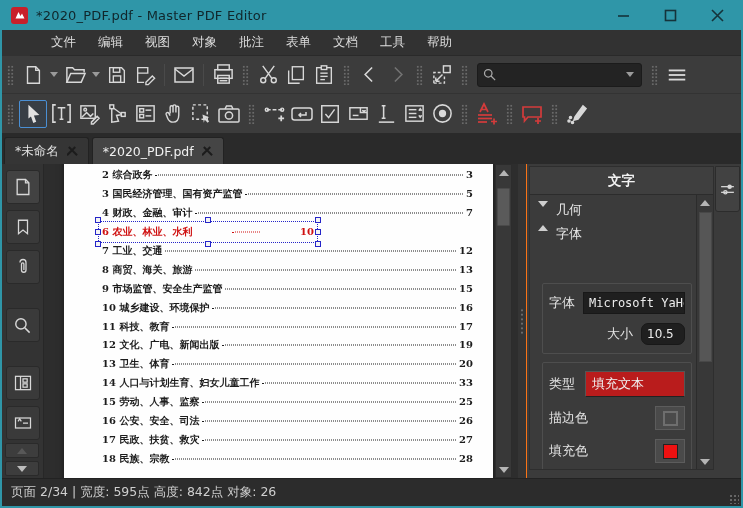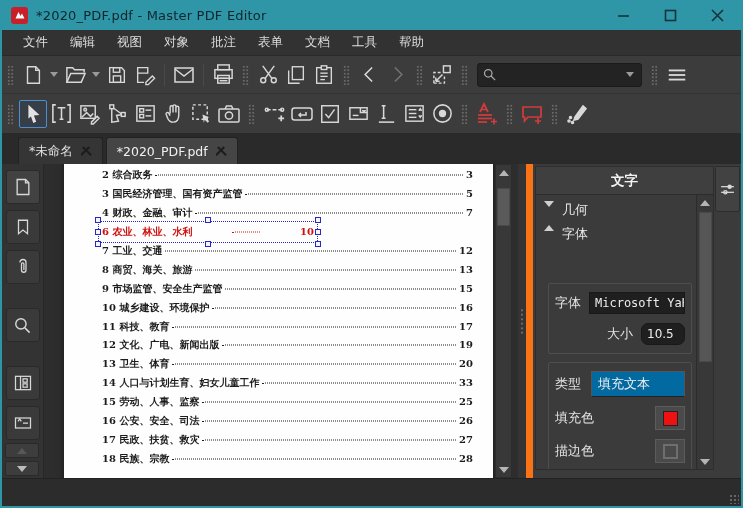--- a/index.html
+++ b/index.html
@@ -9,40 +9,40 @@
   
   .titlebar { height:30px; background:#2f96a8; display:flex; align-items:center; padding-left:9px; flex:0 0 auto; }
   .app-logo { width:17px; height:17px; background:#c8202a; border-radius:3px; display:flex; align-items:center; justify-content:center; margin-right:8px; }
   .app-logo svg { display:block; }
   .title-text { color:#10262b; font-size:13px; letter-spacing:.2px; }
   .win-controls { margin-left:auto; display:flex; height:100%; }
   .win-btn { width:47px; height:100%; display:flex; align-items:center; justify-content:center; }
   .win-btn svg { display:block; }
 
   
-  .menubar { height:26px; background:#323232; display:flex; align-items:center; padding-left:10px; gap:0; border-bottom:1px solid #2a2a2a; flex:0 0 auto; }
+  .menubar { height:26px; background:#323232; display:flex; align-items:center; padding-left:10px; gap:0; border-bottom:1px solid #2a2a2a; flex:0 0 auto;margin-left:28px; }
   .menu-item { color:#dedede; font-size:12.5px; padding:4px 11px; }
 
   
   .toolbar { background:#3c3c3c; display:flex; align-items:center; flex:0 0 auto; }
   .toolbar.row1 { height:38px; border-bottom:1px solid #333; }
   .toolbar.row2 { height:40px; border-bottom:1px solid #2a2a2a; }
   .grip { width:7px; height:20px; margin:0 5px; background-image:radial-gradient(circle,#6a6a6a 1px, transparent 1.3px); background-size:3.5px 3.5px; }
   .tbtn { width:28px; height:28px; display:flex; align-items:center; justify-content:center; border:1px solid transparent; border-radius:2px; flex:0 0 auto; }
   .tbtn svg { display:block; }
   .tbtn.active { border:1px solid #4a8fd4; background:#383e45; }
   .tbtn.disabled { opacity:.35; }
   .caret { width:0; height:0; border-left:4px solid transparent; border-right:4px solid transparent; border-top:5px solid #9a9a9a; margin:0 3px; }
   .sep { width:1px; height:22px; background:#2c2c2c; border-right:1px solid #4a4a4a; margin:0 5px; }
   .searchbox { width:165px; height:24px; background:#232323; border:1px solid #1b1b1b; border-radius:3px; display:flex; align-items:center; padding:0 4px; margin:0 4px; }
   .searchbox input { flex:1; background:transparent; border:none; outline:none; color:#ddd; font-size:12px; min-width:10px; }
   .searchbox .caret { margin-left:auto; }
 
   
-  .tabbar { height:30px; background:#2a2a2a; display:flex; align-items:flex-end; padding-left:16px; flex:0 0 auto; }
+  .tabbar { height:30px; background:#2a2a2a; display:flex; align-items:flex-end; padding-left:2px; flex:0 0 auto; }
   .tab { height:27px; display:flex; align-items:center; gap:8px; padding:0 10px; font-size:12.5px; color:#e2e2e2; background:#353535; border:1px solid #222; border-bottom:none; border-radius:3px 3px 0 0; margin-right:3px; }
   .tab.active { background:#454545; color:#f0f0f0; }
   .tab svg { display:block; }
 
   
   .main { flex:1; display:flex; min-height:0; }
 
   
   .sidebar { width:42px; background:#333; border-right:1px solid #272727; display:flex; flex-direction:column; align-items:center; padding-top:6px; position:relative; }
   .side-btn { width:34px; height:34px; margin-bottom:6px; background:#3a3a3a; border:1px solid #2a2a2a; border-radius:3px; display:flex; align-items:center; justify-content:center; flex:0 0 auto; }
@@ -72,38 +72,38 @@
   .vthumb { width:13px; height:38px; background:#5a5a5a; border:1px solid #4a4a4a; border-radius:1px; margin-top:8px; }
   .vscroll .bottom { margin-top:auto; }
   .s-up{width:0;height:0;border-left:5px solid transparent;border-right:5px solid transparent;border-bottom:6px solid #b5b5b5;}
   .s-down{width:0;height:0;border-left:5px solid transparent;border-right:5px solid transparent;border-top:6px solid #b5b5b5;}
 
   
   .splitter { width:8px; background:#343434; display:flex; align-items:center; justify-content:center; }
   .splitter .dots { width:4px; height:26px; background-image:radial-gradient(circle,#777 0.9px, transparent 1.1px); background-size:4px 4.5px; }
 
   
-  .rpanel { width:215px; background:#3b3b3b; border-left:7px solid #f97316; display:flex; }
+  .rpanel { width:215px; background:#3b3b3b; border-left:1px solid #f97316; display:flex; }
   .rpanel-main { flex:1; display:flex; flex-direction:column; border:1px solid #2e2e2e; margin:2px 0 8px 2px; min-width:0; }
   .rpanel-header { height:28px; background:#3f3f3f; border-bottom:1px solid #2c2c2c; display:flex; align-items:center; justify-content:center; color:#f2f2f2; font-size:13.5px; font-weight:bold; flex:0 0 auto; }
   .rpanel-body { flex:1; display:flex; min-height:0; }
   .rpanel-content { flex:1; padding:6px 4px 0 8px; min-width:0; overflow:hidden; }
   .sec-row { display:flex; align-items:flex-start; gap:8px; color:#e8e8e8; font-size:13px; height:24px; }
   .sec-tri-down { width:0;height:0;border-left:5px solid transparent;border-right:5px solid transparent;border-top:6px solid #cfcfcf; }
   .sec-tri-up { width:0;height:0;border-left:5px solid transparent;border-right:5px solid transparent;border-bottom:6px solid #cfcfcf; }
   .groupbox { border:1px solid #4e4e4e; border-radius:2px; margin:8px 0 0 4px; padding:8px 6px; }
   .groupbox.gb1 { margin-top:34px; }
   .field-row { display:flex; align-items:center; margin-bottom:9px; }
   .field-row:last-child { margin-bottom:0; }
   .flabel { color:#e4e4e4; font-size:13px; white-space:nowrap; }
   .dinput { background:#1f1f1f; border:1px solid #181818; color:#ececec; font-size:12px; padding:3px 5px; }
   .font-input { flex:1; margin-left:8px; font-family:"DejaVu Sans Mono", monospace; white-space:nowrap; overflow:hidden; }
   .size-input { width:44px; margin-left:8px; text-align:left;border-radius:7px; }
   .spacer { flex:1; }
-  .dropbtn { flex:1; margin-left:10px; background:#0369a1; border:1px solid #555; border-bottom-color:#222; color:#f0f0f0; font-size:13px; padding:3px 6px; display:flex; align-items:center; white-space:nowrap; overflow:hidden; }
+  .dropbtn { flex:1; margin-left:10px; background:#b91c1c; border:1px solid #555; border-bottom-color:#222; color:#f0f0f0; font-size:13px; padding:3px 6px; display:flex; align-items:center; white-space:nowrap; overflow:hidden; }
   .swatch-btn { width:30px; height:24px; background:#4a4a4a; border:1px solid #5c5c5c; display:flex; align-items:center; justify-content:center; margin-left:auto; }
   .swatch { width:15px; height:15px; border:1px solid #222; }
   .swatch.stroke { background:#4a4a4a; border:2px solid #6e6e6e; }
   .rscroll { width:17px; background:#383838; border-left:1px solid #2c2c2c; display:flex; flex-direction:column; align-items:center; flex:0 0 auto; }
   .rthumb { width:13px; height:150px; background:#565656; border:1px solid #484848; margin-top:2px; }
   .rstrip { width:27px; background:#3b3b3b; display:flex; flex-direction:column; align-items:center; flex:0 0 auto; }
   .rstrip-tab { width:25px; height:46px; background:#424242; border:1px solid #2c2c2c; border-radius:0 0 3px 3px; margin-top:2px; display:flex; align-items:center; justify-content:center; }
 
   
   .statusbar { height:28px; background:#2c2c2c; border-top:1px solid #222; display:flex; align-items:center; padding:0 9px; color:#cfcfcf; font-size:12.5px; flex:0 0 auto; position:relative; }
@@ -621,29 +621,29 @@
                 <span class="flabel">大小</span>
                 <span class="dinput size-input">10.5</span>
               </div>
             </div>
             <div class="groupbox">
               <div class="field-row">
                 <span class="flabel">类型</span>
                 <span class="dropbtn">填充文本</span>
               </div>
               <div class="field-row">
+                <span class="flabel">描边色</span>
+                <span class="swatch-btn">
+                    <span class="swatch stroke"></span>
+                  </span>
+              </div>
+              <div class="field-row">
                 <span class="flabel">填充色</span>
                 <span class="swatch-btn">
                     <span class="swatch" id="fill-swatch" style="background: rgb(238, 17, 17);"></span>
-                  </span>
-              </div>
-              <div class="field-row">
-                <span class="flabel">描边色</span>
-                <span class="swatch-btn">
-                    <span class="swatch stroke"></span>
                   </span>
               </div>
 
             </div>
           </div>
           <div class="rscroll">
             <div class="scroll-arrow">
                 <div class="s-up"></div>
               </div>
             <div class="rthumb"></div>
@@ -660,16 +660,17 @@
               <circle cx="15" cy="8" r="2.3" fill="#d8d8d8"></circle>
               <line x1="3" y1="16" x2="21" y2="16"></line>
               <circle cx="9" cy="16" r="2.3" fill="none"></circle>
             </svg>
         </div>
       </div>
     </div>
   </div>
 
   <div class="statusbar">
+    <span>页面 2/34 | 宽度: 595点 高度: 842点 对象: 26</span>
     <div class="resize-grip"></div>
   </div>
 
 </div>
 
 </body></html>

